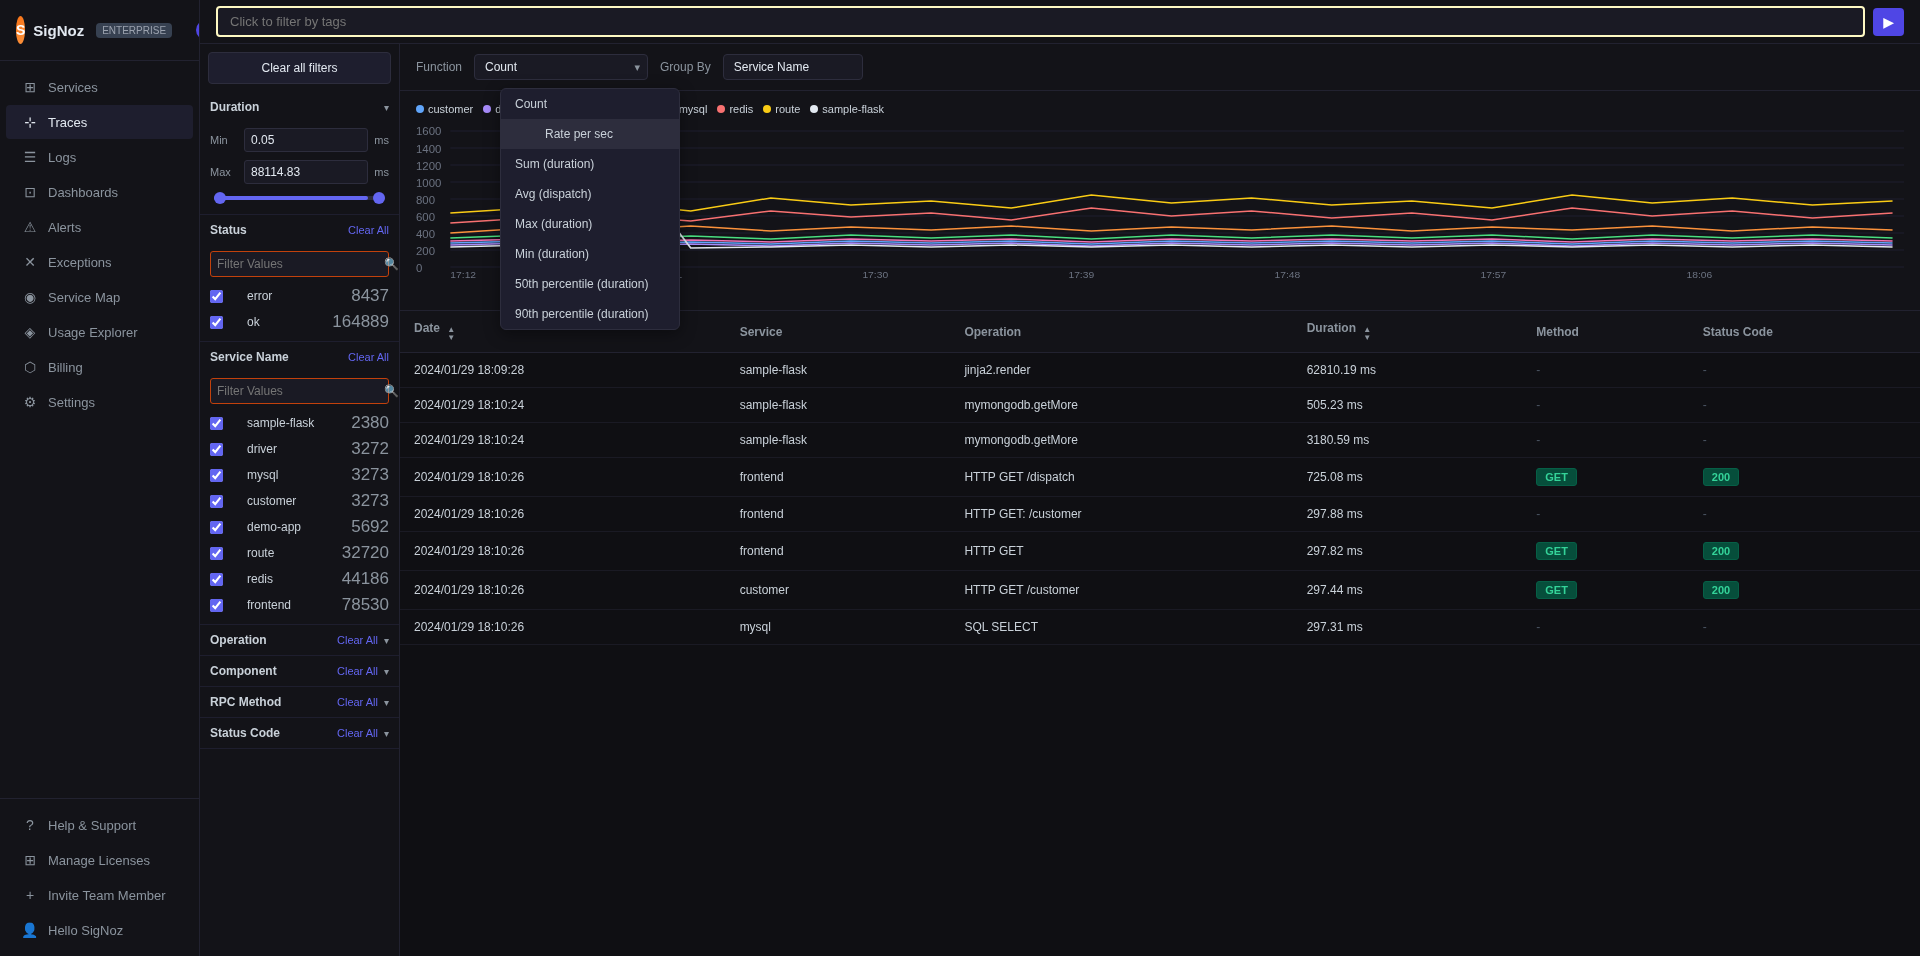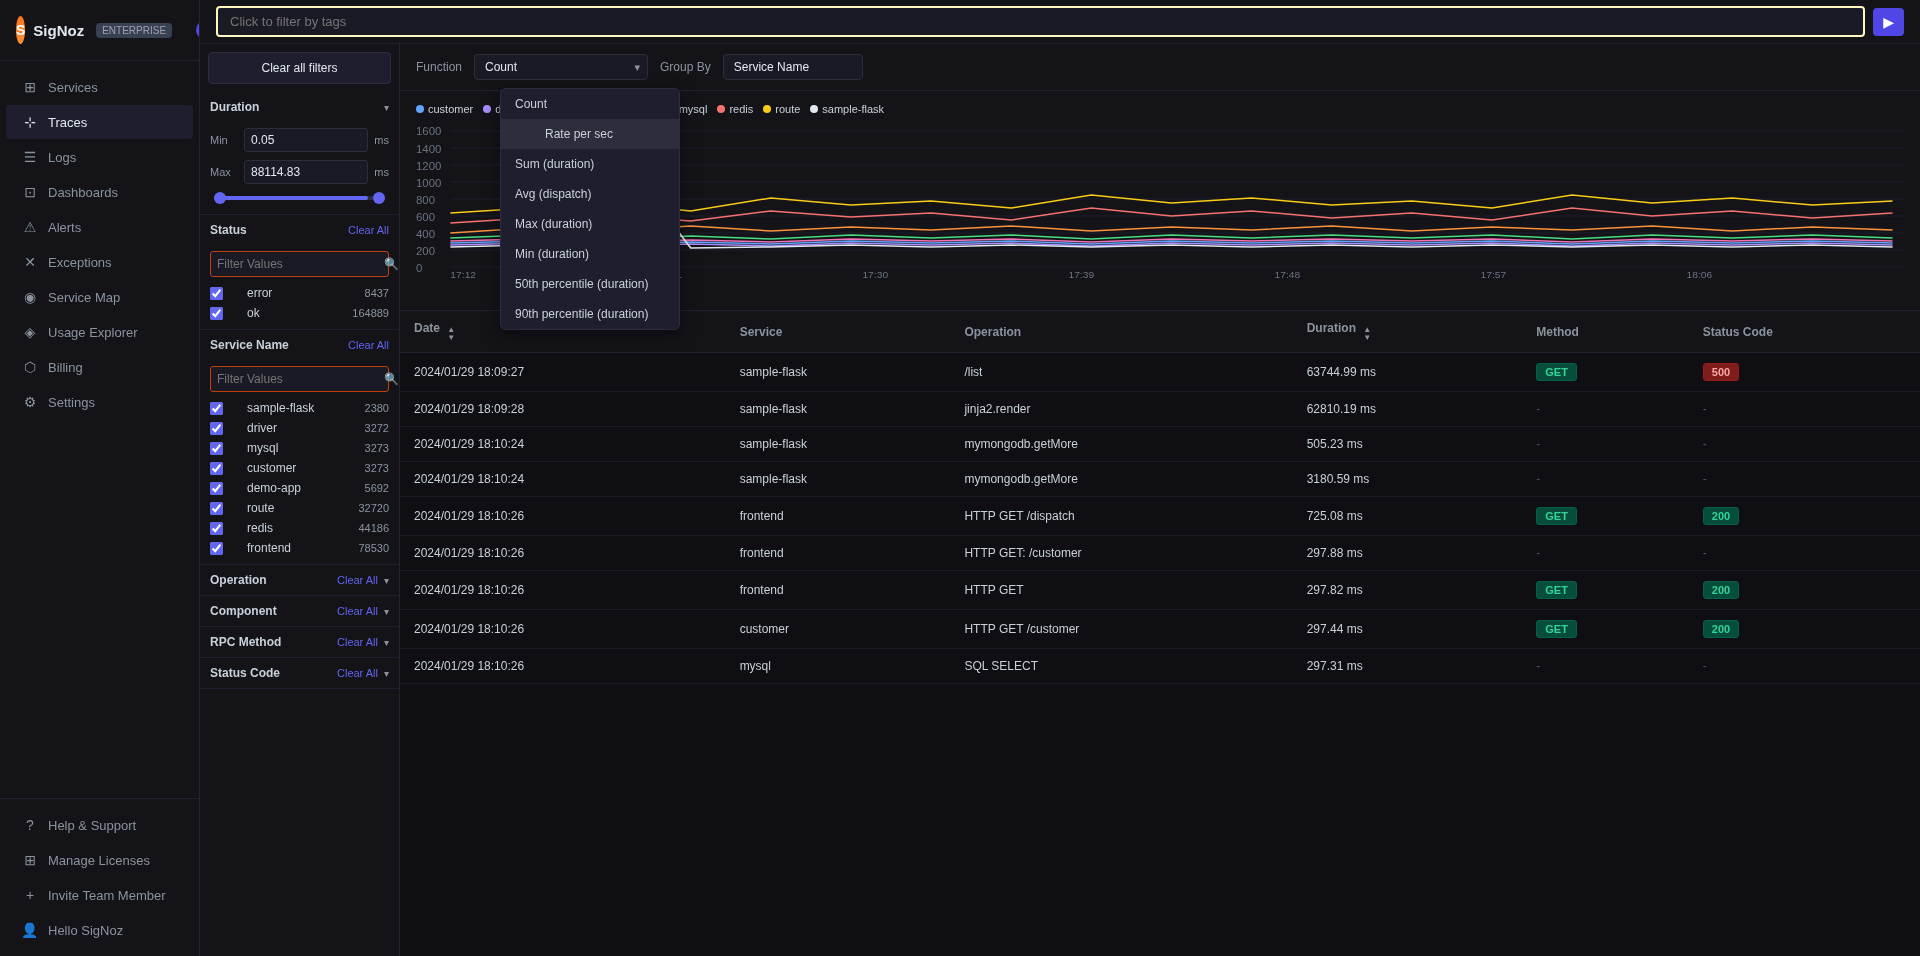--- a/index.html
+++ b/index.html
@@ -158,21 +158,21 @@
     }
     .filter-search-icon { color: #8b949e; padding: 0 6px; font-size: 12px; }
 
     .checkbox-item {
       display: flex; align-items: center; gap: 24px;
       padding: 3px 0;
       font-size: 12px;
     }
     .checkbox-item input[type=checkbox] { width: 13px; height: 13px; accent-color: #6366f1; }
     .checkbox-label { flex: 1; color: #c9d1d9; }
-    .checkbox-count { color: #8b949e; font-size: 11px; }
+    .checkbox-count { color: #8b949e; font-size: 17px; }
 
     .chevron { font-size: 10px; transition: transform 0.2s; }
 
     
     #right-panel { flex: 1; overflow: hidden; display: flex; flex-direction: column; }
 
     
     .function-bar {
       background: #131318;
       border-bottom: 1px solid #222230;
@@ -650,28 +650,20 @@
                 Duration <span class="sort-arrows">
                     <span>▲</span>
                     <span>▼</span>
                   </span>
               </th>
               <th>Method</th>
               <th>Status Code</th>
             </tr>
           </thead>
           <tbody id="table-body">
-          <tr>
-    <td>2024/01/29 18:09:27</td>
-    <td>sample-flask</td>
-    <td>/list</td>
-    <td>63744.99 ms</td>
-    <td><span class="badge badge-get">GET</span></td>
-    <td><span class="badge badge-500">500</span></td>
-  </tr>
               <tr>
     <td>2024/01/29 18:09:28</td>
     <td>sample-flask</td>
     <td>jinja2.render</td>
     <td>62810.19 ms</td>
     <td><span class="dash">-</span></td>
     <td><span class="dash">-</span></td>
   </tr>
               <tr>
     <td>2024/01/29 18:10:24</td>

